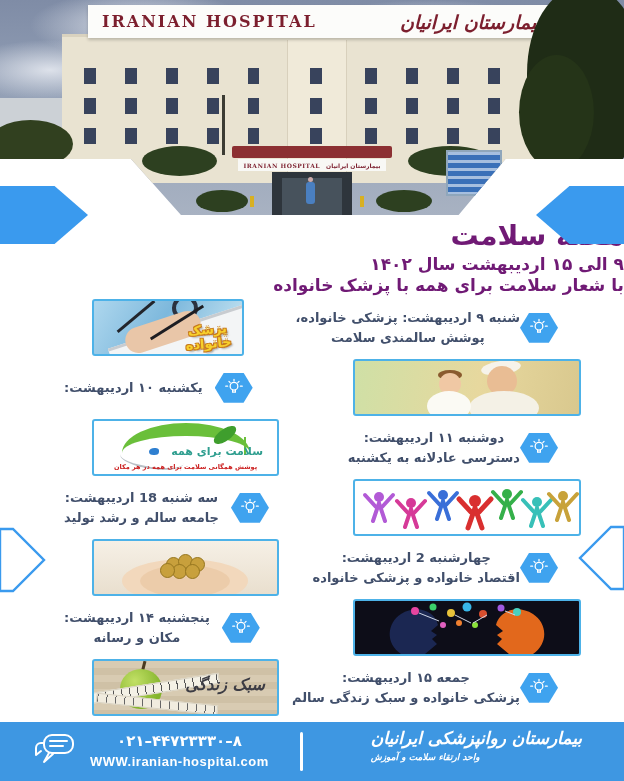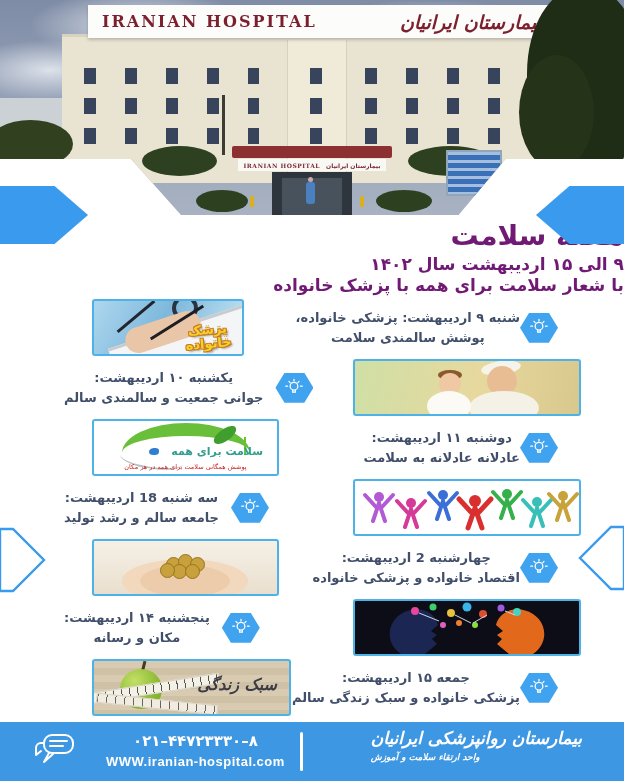--- a/index.html
+++ b/index.html
@@ -98,54 +98,54 @@
   .ch-body{position:absolute;right:108px;top:30px;width:44px;height:30px;border-radius:50%;background:#fbfaf4;}
 
   
   .img-logo{background:#fff;}
   .leaf-arc{position:absolute;left:28px;top:2px;width:128px;height:60px;border-radius:50%;border-top:13px solid #6abf3a;box-sizing:border-box;}
   .leaf2{position:absolute;left:118px;top:8px;width:26px;height:12px;background:#3f9e2d;border-radius:60% 40% 60% 40%;transform:rotate(-30deg);}
   .sprout{position:absolute;left:150px;top:16px;width:2px;height:18px;background:#6abf3a;}
   .hand-sketch{position:absolute;left:26px;top:28px;width:64px;height:18px;border-bottom:2px solid #b9c0c6;border-radius:50%;transform:rotate(8deg);}
   .bird{position:absolute;right:118px;top:27px;width:10px;height:7px;background:#2f7fd0;border-radius:60% 40% 50% 50%;}
   .logo-title{position:absolute;right:14px;top:24px;color:#2f9e8f;font-weight:bold;font-size:11px;direction:rtl;}
-  .logo-sub{position:absolute;right:10px;bottom:3px;left:10px;text-align:center;color:#cc2222;font-weight:normal;font-size:6.5px;direction:rtl;}
+  .logo-sub{position:absolute;right:10px;bottom:3px;left:10px;text-align:center;color:#cc2222;font-weight:bold;font-size:6.5px;direction:rtl;}
 
   
   .img-people{background:#fff;}
 
   
   .img-hands{background:linear-gradient(180deg,#f6f0e6 0%,#e9dfce 100%);}
   .hand-outer{position:absolute;left:28px;top:18px;width:126px;height:44px;border-radius:50%;background:#f2d8bc;}
   .hand-inner{position:absolute;left:46px;top:24px;width:90px;height:32px;border-radius:50%;background:#ecccaa;}
   .coin{position:absolute;width:13px;height:13px;border-radius:50%;background:#c8a03c;border:1px solid #96761f;}
   .co1{left:72px;top:16px;} .co2{left:84px;top:13px;} .co3{left:96px;top:16px;}
   .co4{left:78px;top:23px;} .co5{left:91px;top:23px;} .co6{left:66px;top:22px;}
 
   
   .img-heads{background:#0d0d18;}
 
   
-  .img-apple{background:repeating-linear-gradient(180deg,#d8cbb2 0 7px,#cfc1a6 7px 14px);padding-left:12px;}
+  .img-apple{background:repeating-linear-gradient(180deg,#d8cbb2 0 7px,#cfc1a6 7px 14px);}
   .apple{position:absolute;left:26px;top:8px;width:42px;height:40px;border-radius:50% 50% 48% 48%;
          background:radial-gradient(circle at 35% 30%,#c2e066,#84b42c 70%);}
   .stem{position:absolute;left:48px;top:0;width:3px;height:12px;background:#4a3a20;transform:rotate(14deg);}
   .tape{position:absolute;left:-6px;top:22px;width:130px;height:9px;background:#f4f1e6;transform:rotate(-9deg);
         background-image:repeating-linear-gradient(90deg,#555 0 1px,transparent 1px 8px);border:1px solid #d8d2c2;}
   .tape2{position:absolute;left:2px;top:38px;width:120px;height:8px;background:#f1ecdf;transform:rotate(6deg);
         background-image:repeating-linear-gradient(90deg,#666 0 1px,transparent 1px 9px);border:1px solid #d8d2c2;}
   .cap-lifestyle{position:absolute;right:12px;top:14px;color:#3c3c44;font-weight:bold;font-style:italic;font-size:16px;direction:rtl;}
 
   
   .footer{position:absolute;left:0;bottom:0;width:624px;height:59px;background:#3e97e2;color:#fff;}
   .f-div{position:absolute;left:300px;top:10px;width:3px;height:39px;background:#fff;border-radius:2px;}
   .f-right{position:absolute;right:42px;top:5px;text-align:left;direction:rtl;}
   .f-name{font-size:17px;font-weight:bold;font-style:italic;line-height:1.4;}
   .f-unit{font-size:9px;font-weight:bold;font-style:italic;margin-top:1px;}
-  .f-left{position:absolute;left:34px;top:9px;display:flex;align-items:center;gap:30px;}
+  .f-left{position:absolute;left:34px;top:9px;display:flex;align-items:center;gap:14px;}
   .f-contact{text-align:center;}
   .f-phone{direction:ltr;font-size:15px;font-weight:bold;letter-spacing:2px;line-height:1.4;}
   .f-web{font-family:"Liberation Sans",sans-serif;font-size:13px;font-weight:bold;letter-spacing:.5px;margin-top:2px;}
 </style>
 </head>
 <body>
 
 <div class="hero">
   <div class="cloud c1"></div>
   <div class="cloud c2"></div>
@@ -227,21 +227,20 @@
             <path d="M10.5 14v2.5h3V14"></path>
             <path d="M12 2.5v1.8M5 10H3m18 0h-2M6.5 4.8l1.3 1.3M17.5 4.8l-1.3 1.3"></path>
           </g>
         </svg>
     </div>
   </div>
 
   <div class="row img-right">
     <div class="etext">
       <div>یکشنبه ۱۰ اردیبهشت:</div>
-      <div>جوانی جمعیت و سالمندی سالم</div>
     </div>
     <div class="hex">
       <svg width="22" height="22" viewBox="0 0 24 24">
           <g stroke="#fff" fill="none" stroke-width="1.4" stroke-linecap="round">
             <circle cx="12" cy="10" r="4.2"></circle>
             <path d="M10.5 14v2.5h3V14"></path>
             <path d="M12 2.5v1.8M5 10H3m18 0h-2M6.5 4.8l1.3 1.3M17.5 4.8l-1.3 1.3"></path>
           </g>
         </svg>
     </div>
@@ -262,21 +261,21 @@
       <div class="leaf2"></div>
       <div class="sprout"></div>
       <div class="hand-sketch"></div>
       <div class="bird"></div>
       <div class="logo-title">سلامت برای همه</div>
       <div class="logo-sub">پوشش همگانی سلامت برای همه در هر مکان</div>
     </div>
     <div class="spacer"></div>
     <div class="etext">
       <div>دوشنبه ۱۱ اردیبهشت:</div>
-      <div>عادلانه عادلانه به سلامت</div>
+      <div>دسترسی عادلانه به یکشنبه</div>
     </div>
     <div class="hex">
       <svg width="22" height="22" viewBox="0 0 24 24">
           <g stroke="#fff" fill="none" stroke-width="1.4" stroke-linecap="round">
             <circle cx="12" cy="10" r="4.2"></circle>
             <path d="M10.5 14v2.5h3V14"></path>
             <path d="M12 2.5v1.8M5 10H3m18 0h-2M6.5 4.8l1.3 1.3M17.5 4.8l-1.3 1.3"></path>
           </g>
         </svg>
     </div>

